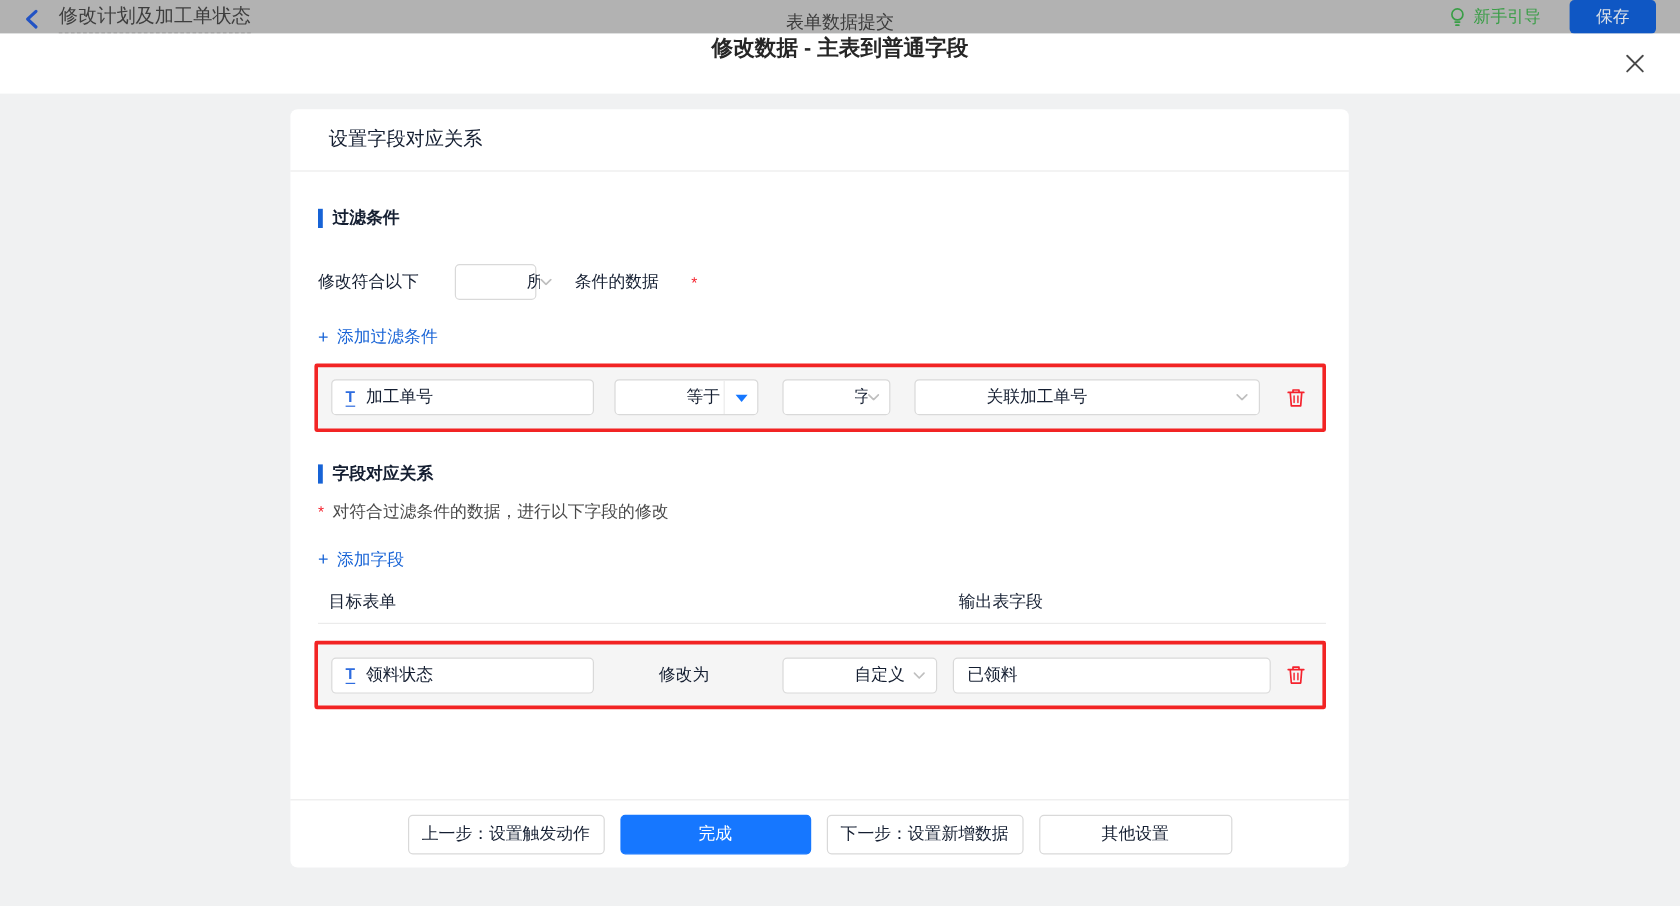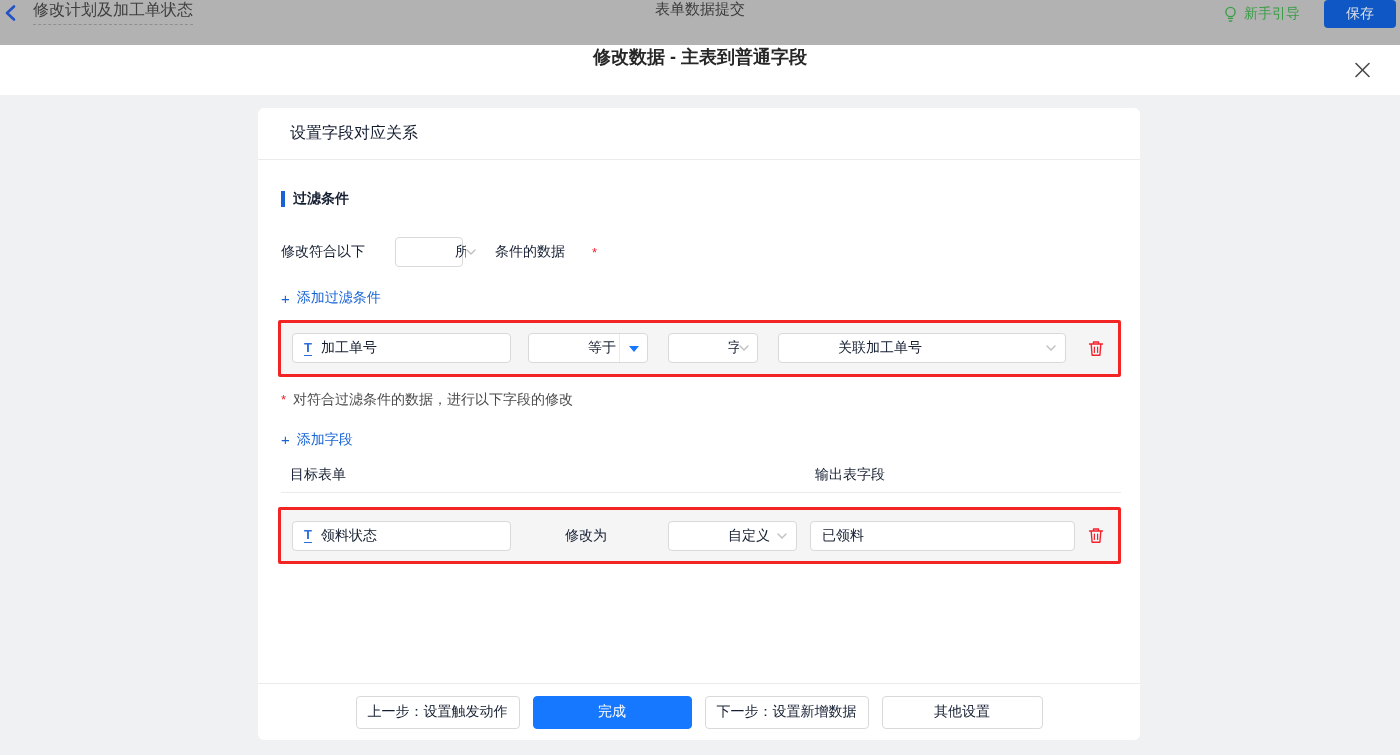--- a/index.html
+++ b/index.html
@@ -4,22 +4,22 @@
 <style>
   * { box-sizing: border-box; }
   html,body { margin:0; padding:0; }
   body {
     width:1400px; height:755px; overflow:hidden;
     font-family:"Liberation Sans","DejaVu Sans",sans-serif;
     background:#f0f1f2; color:#141e31;
   }
   
   .topbar {
-    height:45px; background:#b2b2b2; display:flex; align-items:flex-start;
-    padding:0 4px; position:relative;
+    height:28px; background:#b2b2b2; display:flex; align-items:flex-end;
+    padding:0 20px; position:relative;
   }
   .back-group { display:flex; align-items:center; gap:16px; cursor:pointer; }
   .back-icon { display:flex; align-items:center; }
   .back-title {
     font-size:16px; color:#3e3e3e; border-bottom:1px dashed #8f8f8f; padding-bottom:3px;
   }
   .topbar-title {
     position:absolute; left:50%; transform:translateX(-50%);
     font-size:15px; color:#3c3c3c;
   }
@@ -35,21 +35,21 @@
     position:relative;
   }
   .modal-title { font-size:18px; font-weight:600; color:#262626; }
   .close-btn {
     position:absolute; right:25px; top:50%; transform:translateY(-50%);
     background:none; border:none; cursor:pointer; padding:4px; display:flex;
   }
   
   .content { position:relative; height:660px; }
   .card {
-    position:absolute; left:258px; top:13px; width:882px; height:632px;
+    position:absolute; left:242px; top:13px; width:882px; height:632px;
     background:#ffffff; border-radius:6px; display:flex; flex-direction:column;
   }
   .card-title-row {
     height:52px; padding:0 32px; display:flex; align-items:center;
     font-size:16px; color:#141e31; border-bottom:1px solid #ebebeb; flex:0 0 auto;
   }
   .card-body { flex:1 1 auto; padding:0 19px 0 23px; }
   .section-title {
     display:flex; align-items:center; gap:8px; margin-top:30px;
     font-size:14px; font-weight:bold; color:#141e31;
@@ -227,20 +227,24 @@
                 <path d="M1.5 4h13" stroke="#f5222d" stroke-width="1.4" fill="none" stroke-linecap="round"></path>
                 <path d="M5.5 4V2h5v2" stroke="#f5222d" stroke-width="1.4" fill="none" stroke-linejoin="round"></path>
                 <path d="M3.2 4l.9 11.2h7.8L12.8 4" stroke="#f5222d" stroke-width="1.4" fill="none" stroke-linejoin="round"></path>
                 <path d="M6.4 7v5.5M9.6 7v5.5" stroke="#f5222d" stroke-width="1.2" fill="none" stroke-linecap="round"></path>
               </svg>
           </span>
         </button>
       </div>
 
       
+      <div class="section-title" style="margin-top:26px;">
+        <span class="blue-bar"></span>
+        <span>字段对应关系</span>
+      </div>
 
       <div class="desc-row">
         <span class="desc-star">*</span>
         <span>对符合过滤条件的数据，进行以下字段的修改</span>
       </div>
 
       <div class="add-link">
         <span class="plus-glyph">+</span>
         <span>添加字段</span>
       </div>

